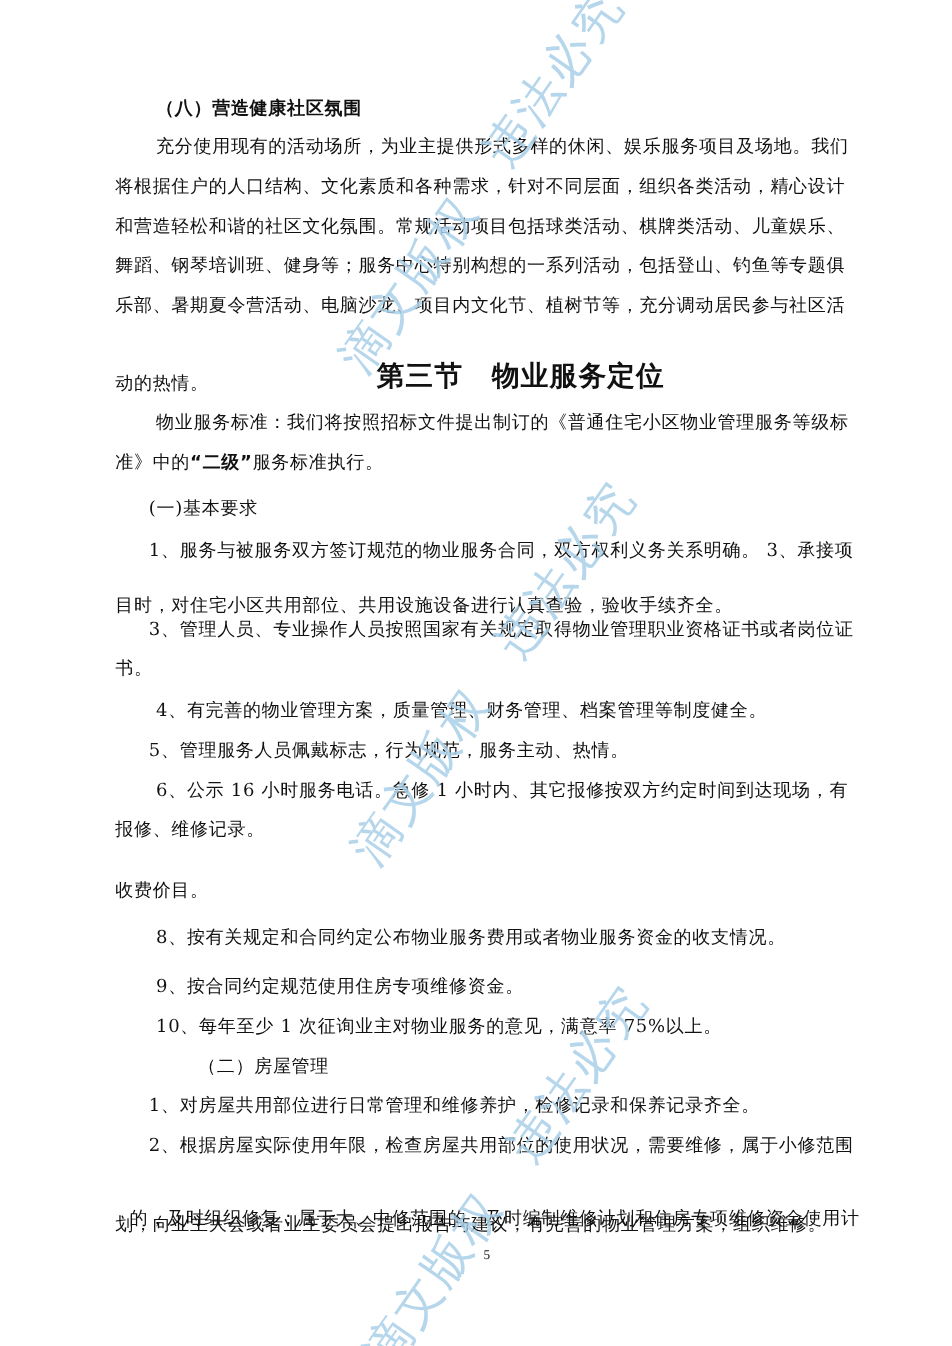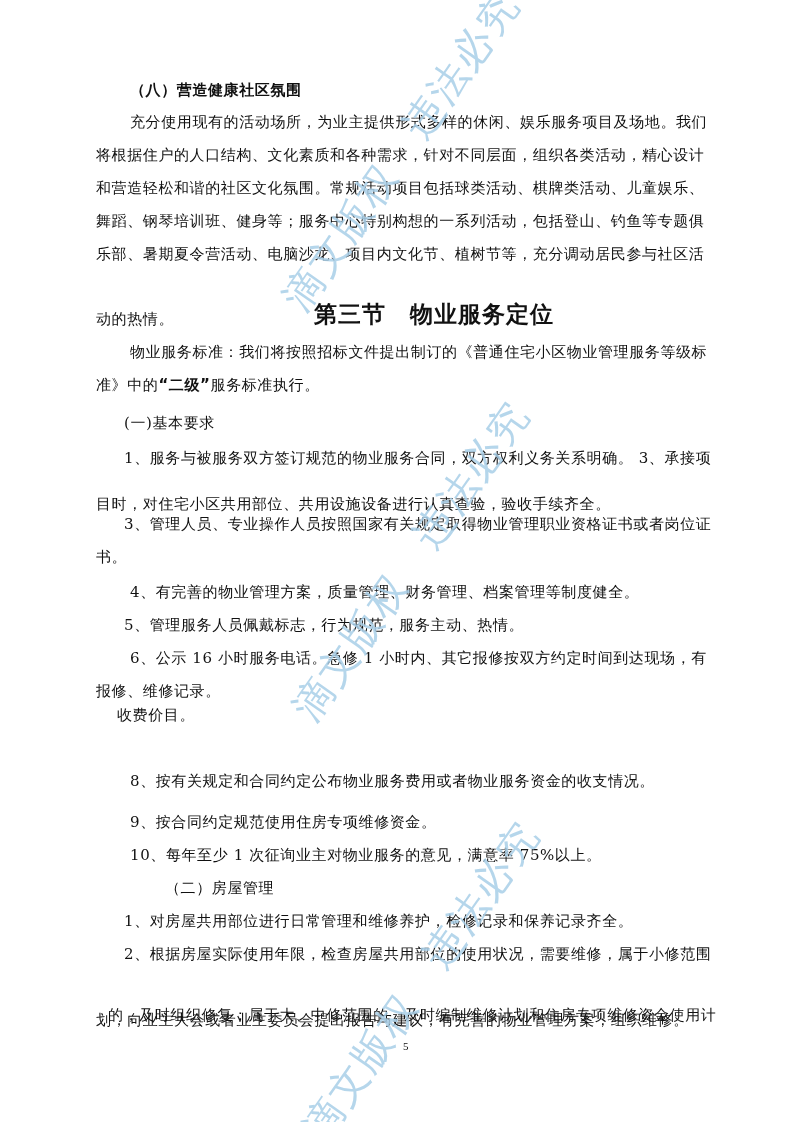--- a/index.html
+++ b/index.html
@@ -43,21 +43,21 @@
 
   <div class="line" style="left:124px; top:514px;">3、管理人员、专业操作人员按照国家有关规定取得物业管理职业资格证书或者岗位证</div>
   <div class="line" style="left:96px; top:547px;">书。</div>
 
   <div class="line" style="left:130px; top:582px;">4、有完善的物业管理方案，质量管理、财务管理、档案管理等制度健全。</div>
   <div class="line" style="left:124px; top:615px;">5、管理服务人员佩戴标志，行为规范，服务主动、热情。</div>
 
   <div class="line" style="left:130px; top:648px;">6、公示 16 小时服务电话。急修 1 小时内、其它报修按双方约定时间到达现场，有</div>
   <div class="line" style="left:96px; top:681px;">报修、维修记录。</div>
 
-  <div class="line" style="left:96px; top:705px;margin-left:21px;">收费价目。</div>
+  <div class="line" style="left:96px; top:732px;">收费价目。</div>
 
   <div class="line" style="left:130px; top:771px;">8、按有关规定和合同约定公布物业服务费用或者物业服务资金的收支情况。</div>
   <div class="line" style="left:130px; top:812px;">9、按合同约定规范使用住房专项维修资金。</div>
   <div class="line" style="left:130px; top:845px;">10、每年至少 1 次征询业主对物业服务的意见，满意率 75%以上。</div>
 
   <div class="line" style="left:124px; top:878px;margin-left:41px;">（二）房屋管理</div>
 
   <div class="line" style="left:124px; top:911px;">1、对房屋共用部位进行日常管理和维修养护，检修记录和保养记录齐全。</div>
   <div class="line" style="left:124px; top:944px;">2、根据房屋实际使用年限，检查房屋共用部位的使用状况，需要维修，属于小修范围</div>
   <div class="line" style="left:108px; top:977px;margin-top:28px;">的，及时组织修复；属于大、中修范围的，及时编制维修计划和住房专项维修资金使用计</div>

